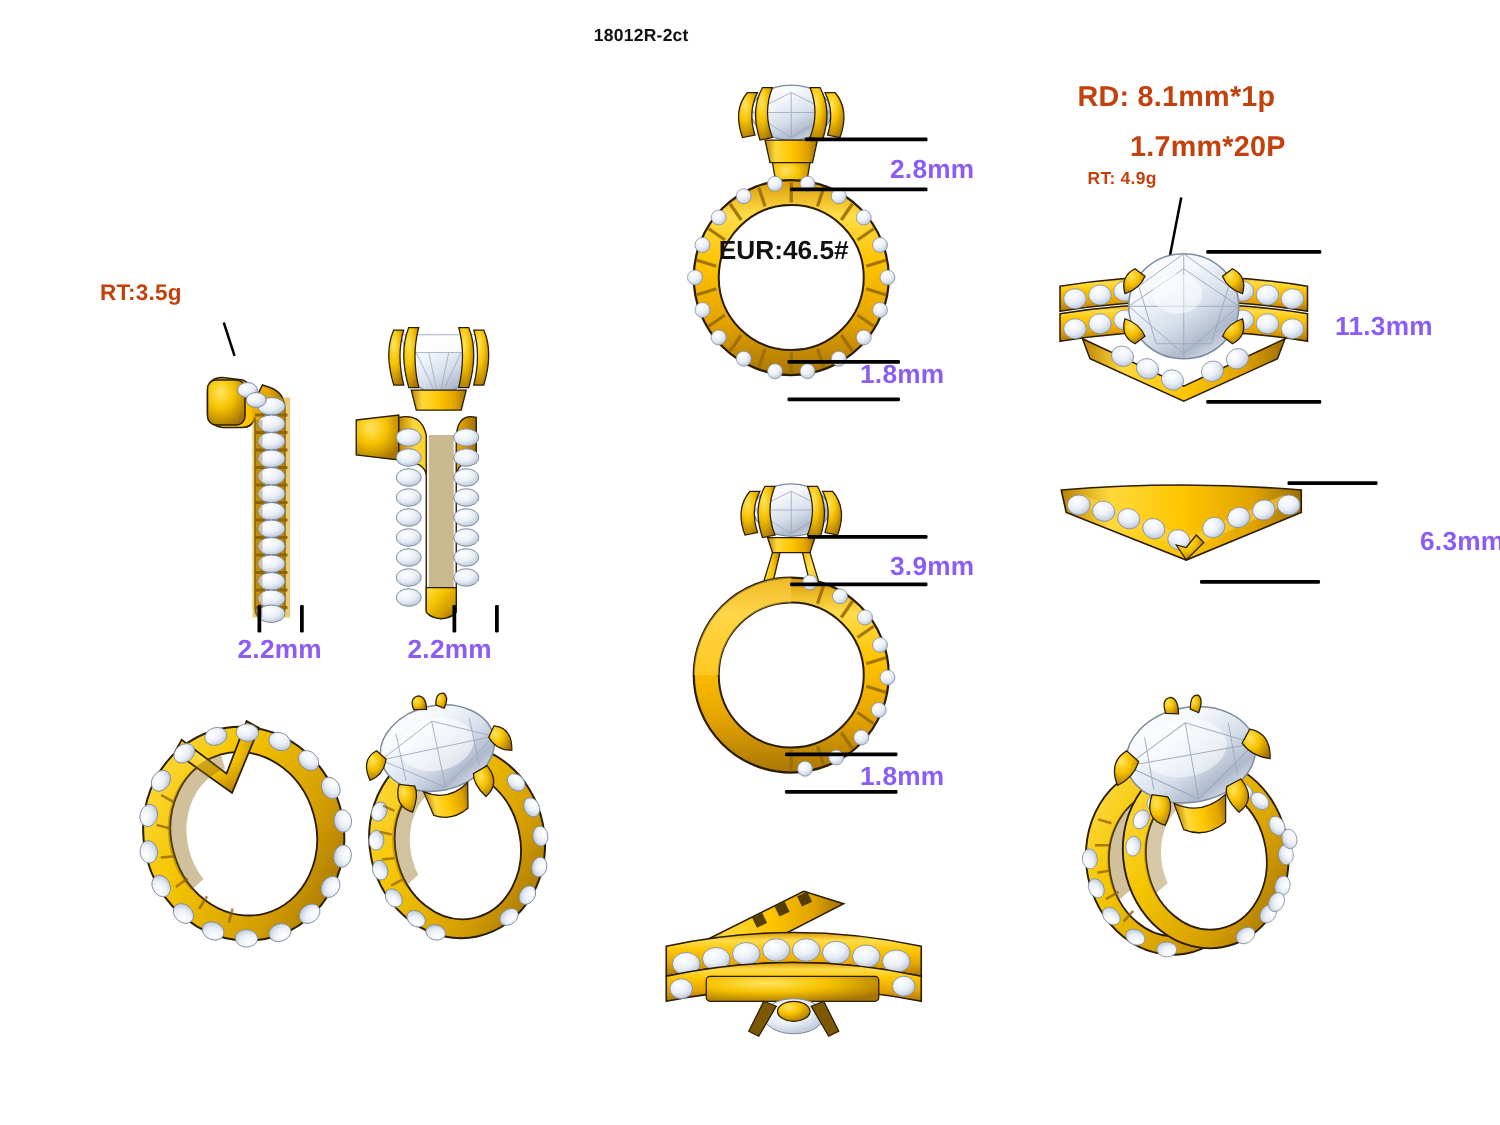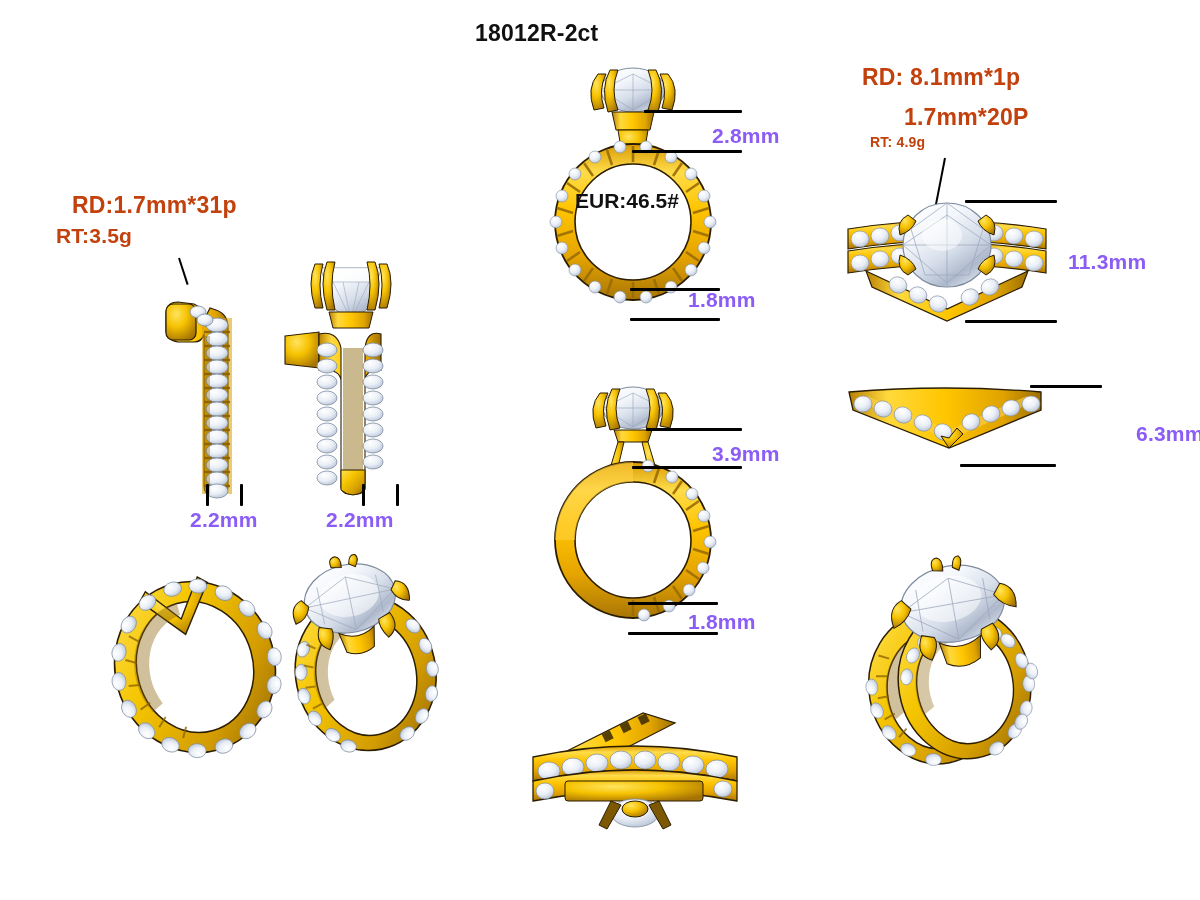--- a/index.html
+++ b/index.html
@@ -12,21 +12,21 @@
     position:relative;
     overflow:hidden;
     -webkit-font-smoothing:antialiased;
   }
   .sheet{position:absolute;left:0;top:0;width:1200px;height:900px;}
 
   
   .title{
     position:absolute;
     font-weight:bold;
-    font-size:23px;
+    font-size:14px;
     letter-spacing:.2px;
     white-space:nowrap;
     color:#111;
   }
   .spec{
     position:absolute;
     font-weight:bold;
     font-size:23px;
     white-space:nowrap;
     color:#c2410c;
@@ -99,22 +99,21 @@
       <linearGradient id="diaBig" x1="0.15" y1="0" x2="0.85" y2="1">
         <stop offset="0%" stop-color="#ffffff"></stop>
         <stop offset="30%" stop-color="#f3f6fb"></stop>
         <stop offset="58%" stop-color="#d6deea"></stop>
         <stop offset="80%" stop-color="#aeb9cc"></stop>
         <stop offset="100%" stop-color="#e8edf5"></stop>
       </linearGradient>
     </defs>
   </svg>
 
-  <div class="spec" style="left:72px;top:192px;">RD:1.7mm*31p</div>
-  <div class="spec" style="left:56px;top:224px;font-size:21px;">RT:3.5g</div>
+  <div class="spec" style="left:80px;top:224px;font-size:18px;">RT:3.5g</div>
 
   <div class="leader" style="left:178px;top:258px;height:28px;transform:rotate(-18deg);"></div>
 
   <div class="art" style="left:150px;top:290px;">
     <svg width="120" height="215" viewBox="0 0 120 215">
 
       <path d="M54 30 Q54 18 44 14 L28 12 Q16 12 16 24 L16 40 Q16 50 28 52 L44 52 Q52 52 54 44 L54 196 Q54 205 62 205 L70 205 Q78 205 78 196 L78 38 Q78 24 66 20 L60 18 Z" fill="url(#goldBandV)" stroke="#2b1d00" stroke-width="1.2"></path>
 
       <rect x="16" y="14" width="30" height="36" rx="7" fill="url(#goldRad)" stroke="#2b1d00" stroke-width="1.2"></rect>
 

